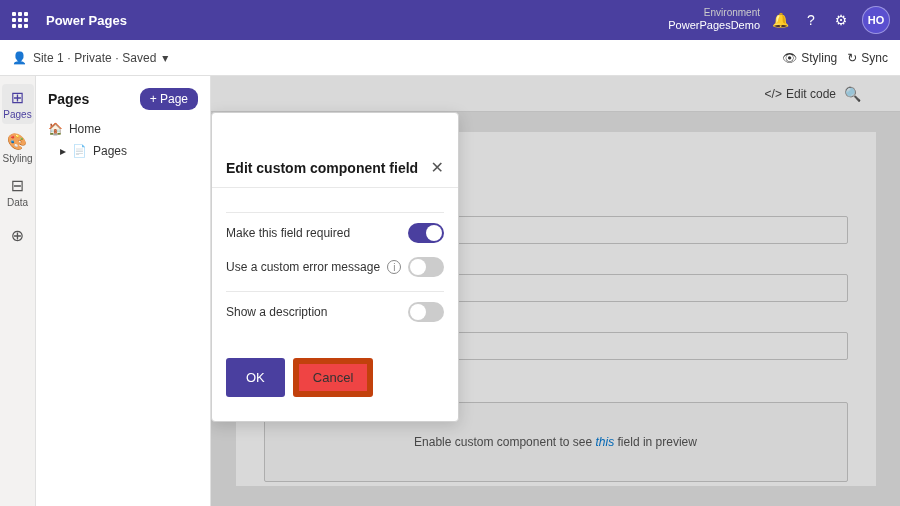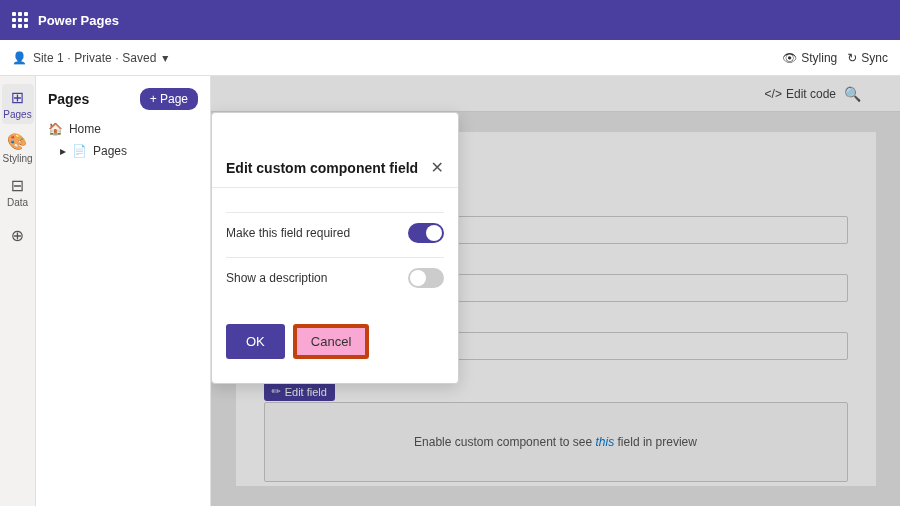--- a/index.html
+++ b/index.html
@@ -8,21 +8,21 @@
     
     .top-nav {
       background: #4a3f9f;
       height: 40px;
       display: flex;
       align-items: center;
       justify-content: space-between;
       padding: 0 10px;
       color: white;
     }
-    .top-nav-left { display: flex; align-items: center; gap: 8px; }
+    .top-nav-left { display: flex; align-items: center; gap: 16px; }
     .top-nav-logo { font-size: 13px; font-weight: 600; color: white; }
     .top-nav-right { display: flex; align-items: center; gap: 12px; }
     .env-info { display: flex; flex-direction: column; align-items: flex-end; font-size: 10px; color: #ccc; line-height: 1.2; }
     .env-name { font-size: 11px; color: white; font-weight: 500; }
     .nav-icon { width: 18px; height: 18px; display: flex; align-items: center; justify-content: center; cursor: pointer; color: white; font-size: 14px; }
     .avatar { width: 28px; height: 28px; background: #5a4fcf; border-radius: 50%; display: flex; align-items: center; justify-content: center; font-size: 11px; font-weight: 600; color: white; border: 1px solid rgba(255,255,255,0.4); }
     .waffle-icon { display: grid; grid-template-columns: repeat(3,4px); gap: 2px; padding: 2px; }
     .waffle-dot { width: 4px; height: 4px; background: white; border-radius: 1px; }
 
     
@@ -198,39 +198,49 @@
       background: #ccc;
     }
     .toggle.off::after {
       left: 2px;
       right: auto;
     }
     .info-icon { width: 14px; height: 14px; border: 1px solid #888; border-radius: 50%; display: inline-flex; align-items: center; justify-content: center; font-size: 10px; color: #888; cursor: pointer; margin-left: 4px; }
     .modal-divider { border: none; border-top: 1px solid #e8e8e8; margin: 10px 0; }
     .modal-footer { padding: 8px 14px 24px; display: flex; gap: 8px; }
     .ok-btn { background: #4a3f9f; color: white; border: none; border-radius: 3px; padding: 6px 20px; font-size: 13px; cursor: pointer; }
-    .cancel-btn { background: #f9a8d4; color: #333; border: 4px solid #c2410c; border-radius: 3px; padding: 6px 14px; font-size: 13px; cursor: pointer; }
+    .cancel-btn { background: #ef4444; color: #333; border: 6px solid #c2410c; border-radius: 3px; padding: 6px 14px; font-size: 13px; cursor: pointer; }
   </style>
 </head>
 <body>
 
 <div class="top-nav">
   <div class="top-nav-left">
     <div class="waffle-icon">
       <div class="waffle-dot"></div>
         <div class="waffle-dot"></div>
         <div class="waffle-dot"></div>
       <div class="waffle-dot"></div>
         <div class="waffle-dot"></div>
         <div class="waffle-dot"></div>
       <div class="waffle-dot"></div>
         <div class="waffle-dot"></div>
         <div class="waffle-dot"></div>
     </div>
     <span class="top-nav-logo">Power Pages</span>
+  </div>
+  <div class="top-nav-right">
+    <div class="env-info">
+      <span>Environment</span>
+      <span class="env-name">PowerPagesDemo</span>
+    </div>
+    <div class="nav-icon">🔔</div>
+    <div class="nav-icon">?</div>
+    <div class="nav-icon">⚙</div>
+    <div class="avatar">HO</div>
   </div>
 </div>
 
 <div class="second-bar">
   <div class="site-info">
     <span>👤</span>
     <span>Site 1 · Private · Saved</span>
     <span>▾</span>
   </div>
   <div class="second-bar-right">
@@ -351,20 +361,27 @@
 
 
 
         <hr class="modal-divider">
 
         <div class="modal-row">
           <span class="modal-row-label">Make this field required</span>
           <div class="toggle"></div>
         </div>
 
+        <div class="modal-row">
+          <span class="modal-row-label">
+            <span>Use a custom error message</span>
+            <span class="info-icon">i</span>
+          </span>
+          <div class="toggle off"></div>
+        </div>
 
         <hr class="modal-divider">
 
         <div class="modal-row">
           <span class="modal-row-label">Show a description</span>
           <div class="toggle off"></div>
         </div>
       </div>
 
       <div class="modal-footer">

